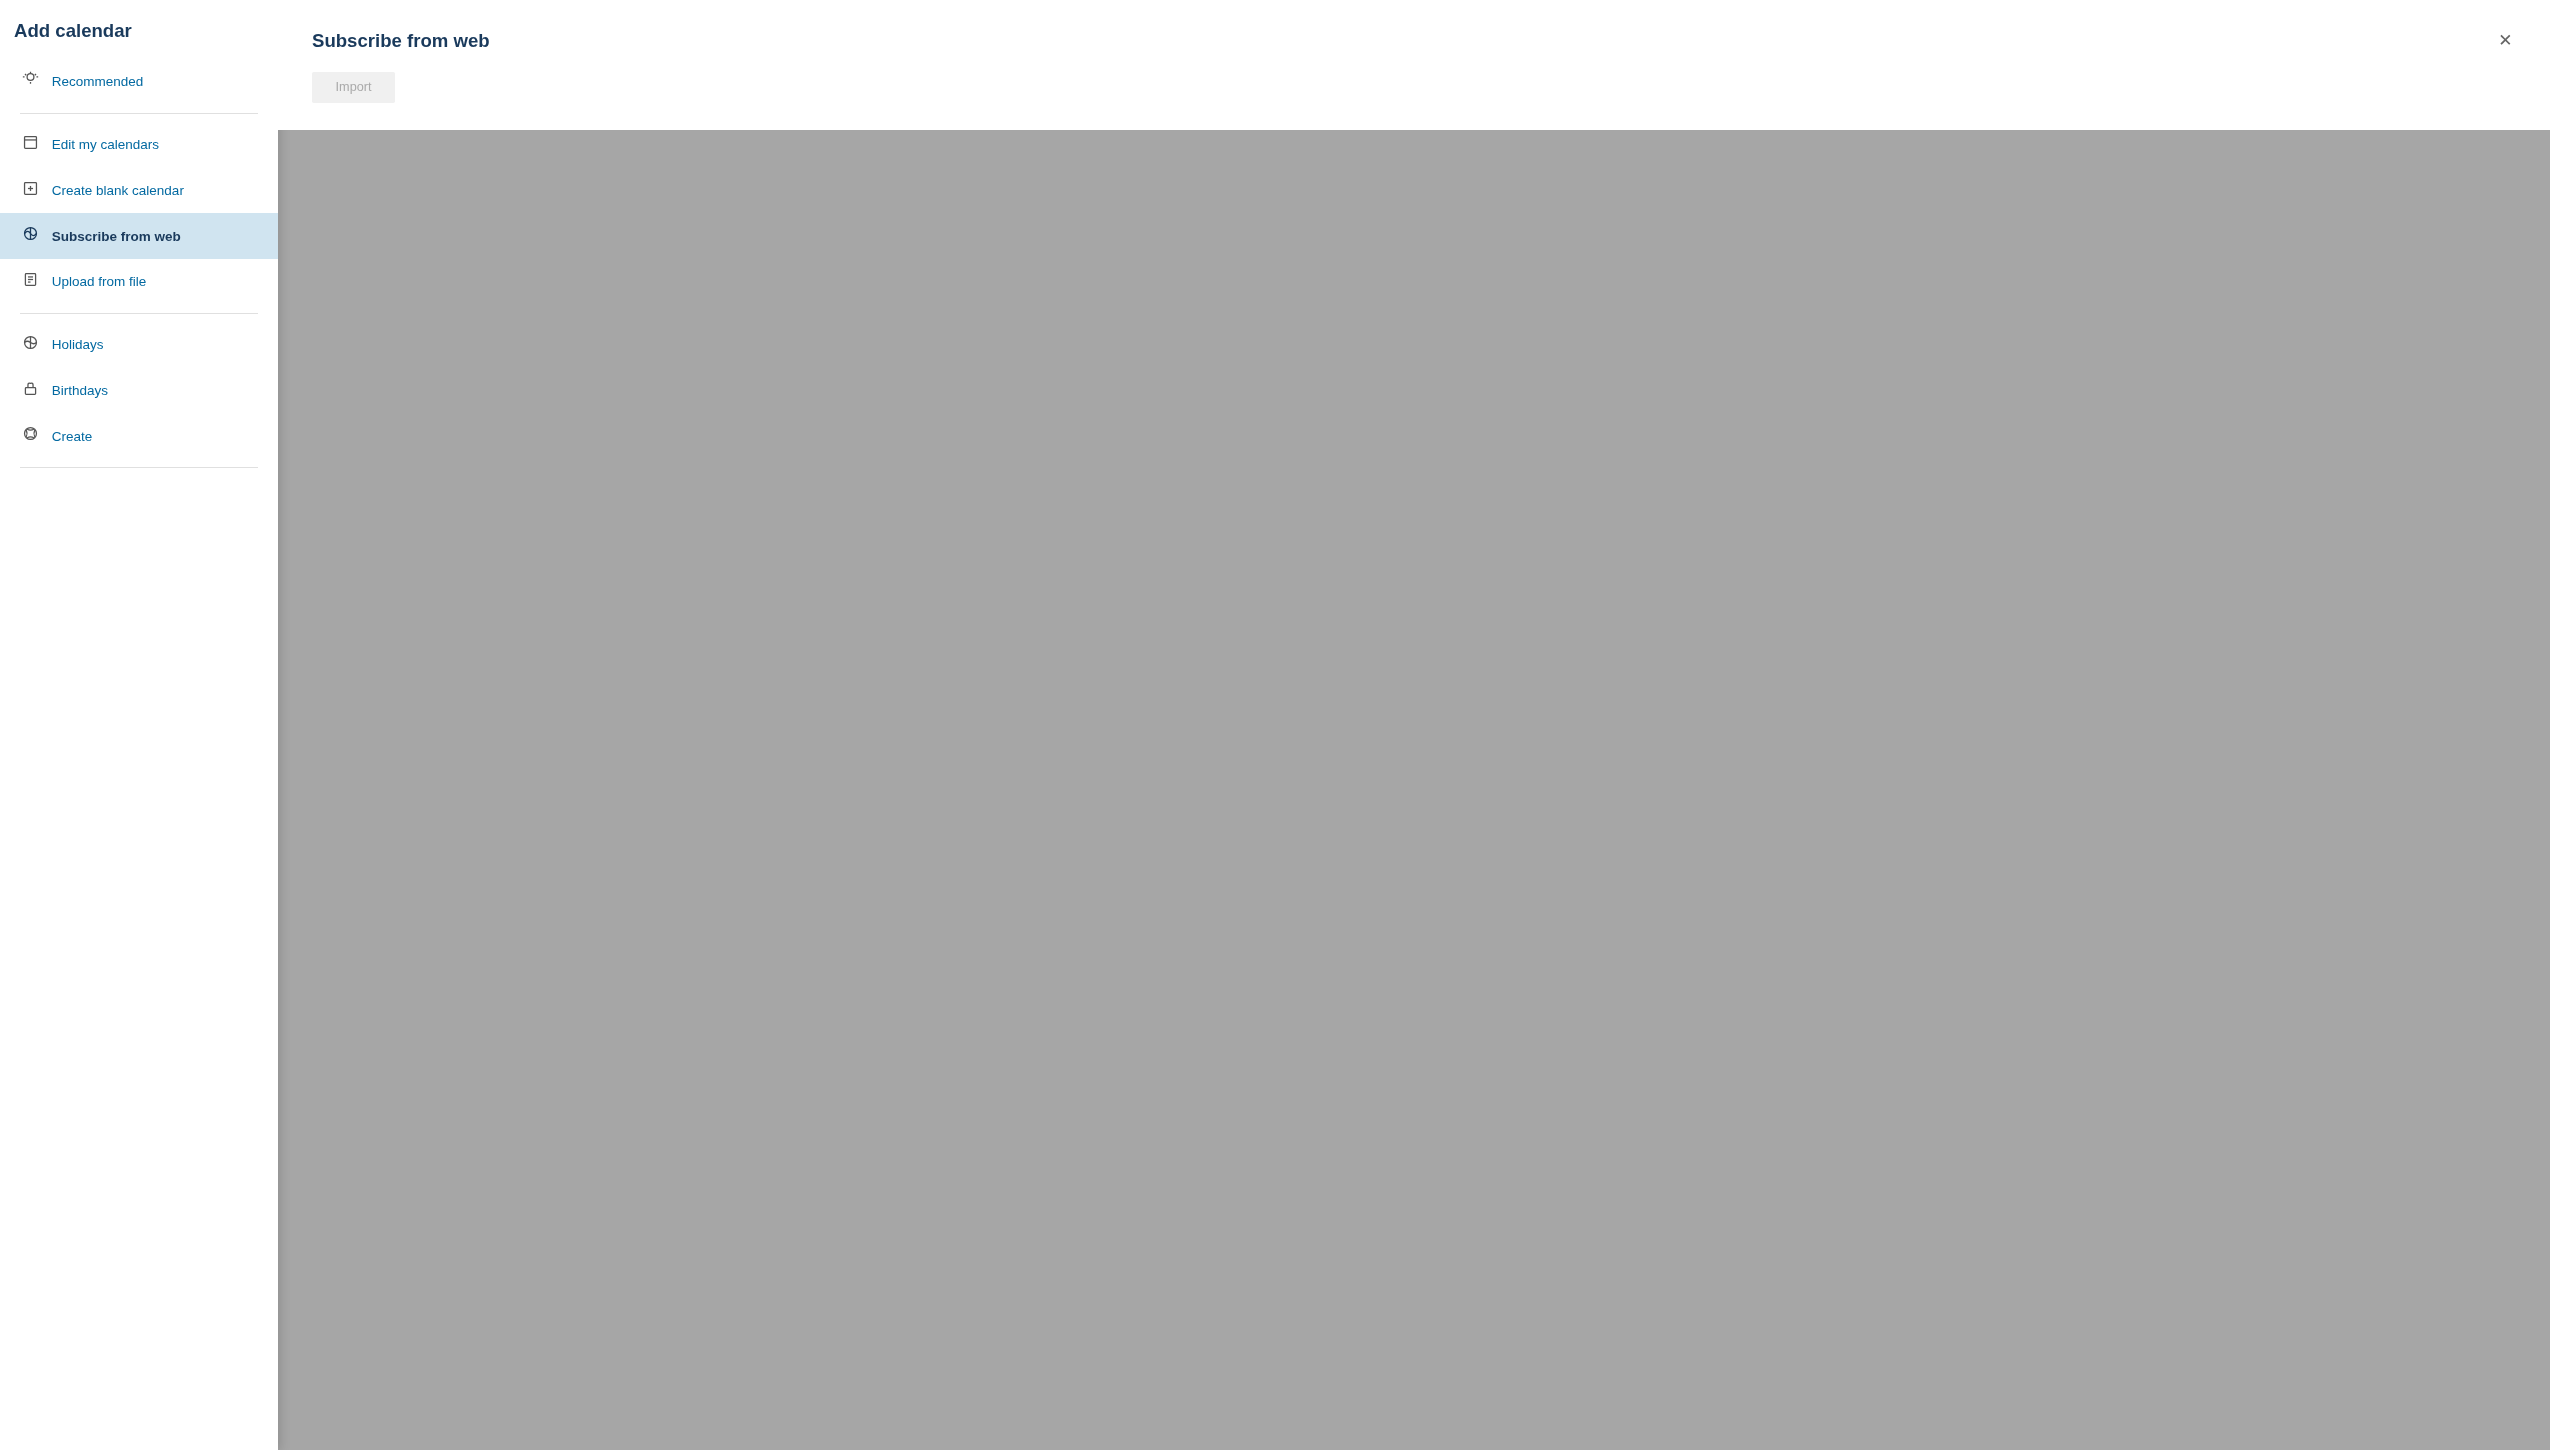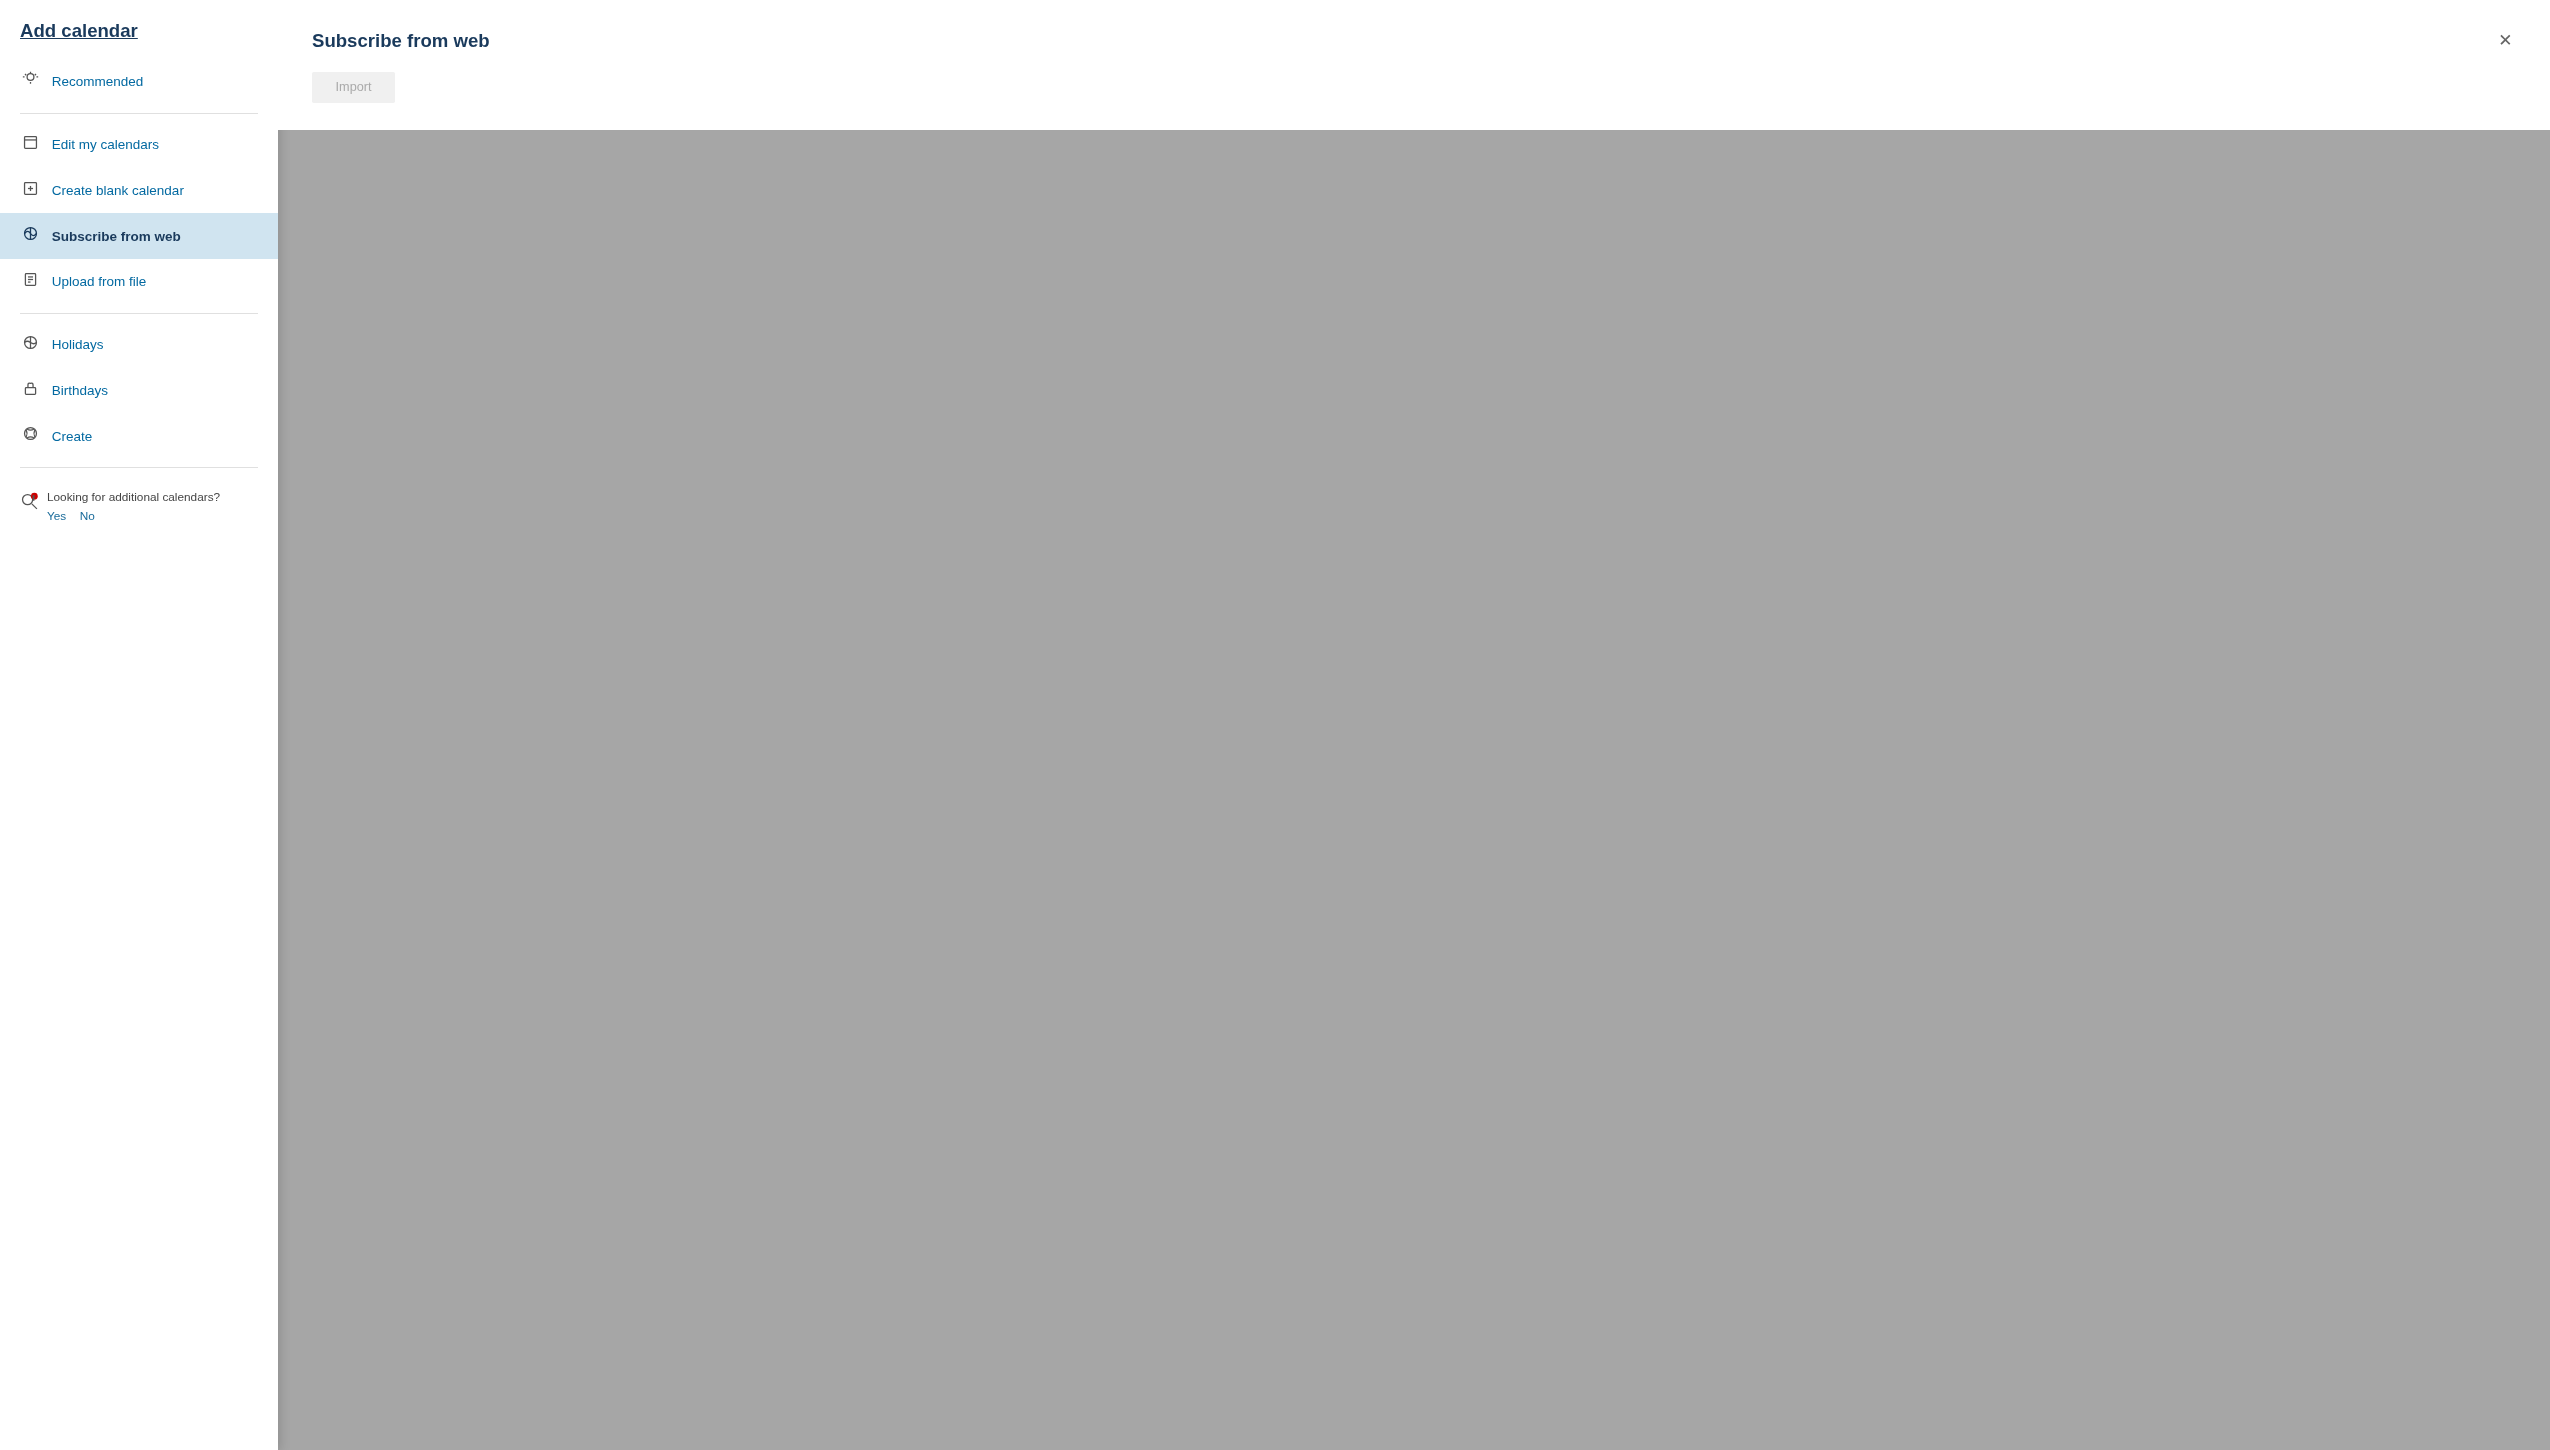--- a/index.html
+++ b/index.html
@@ -74,21 +74,21 @@
       background: rgba(0,0,0,0.35); z-index: 100;
       display: flex; align-items: flex-start; justify-content: flex-start;
     }
 
     
     .add-cal-panel {
       background: #fff; width: 278px; height: 100%; flex-shrink: 0;
       padding: 20px 0; box-shadow: 1.7px 0 10px rgba(0,0,0,0.15);
       display: flex; flex-direction: column;
     }
-    .add-cal-title { font-size: 18.6px; font-weight: 600; color: #1a3a5c; padding: 0 20px 17px; text-decoration: underline; }
+    .add-cal-title { font-size: 18.6px; font-weight: 600; color: #1a3a5c; padding: 0 14px 17px; }
     .add-cal-item {
       display: flex; align-items: center; gap: 11.8px; padding: 11.8px 20px;
       font-size: 13.5px; color: #0369a1; cursor: pointer;
     }
     .add-cal-item.active { background: #d0e4f0; color: #1a3a5c; font-weight: 600; }
     .add-cal-item-icon { font-size: 17px; color: #555; width: 20px; text-align: center; }
     .add-cal-item.active .add-cal-item-icon { color: #1a3a5c; }
     .add-cal-divider { height: 0.8px; background: #e0e0e0; margin: 8.4px 20px; }
 
     .looking-block { padding: 13.5px 20px; }
@@ -369,39 +369,20 @@
             <path d="M15 6 Q13 10 15 14"></path>
             <path d="M6 5 Q10 7 14 5"></path>
             <path d="M6 15 Q10 13 14 15"></path>
           </svg>
       </span>
       <span>Create</span>
     </div>
 
     <div class="add-cal-divider"></div>
 
-    <div class="looking-block">
-      <div style="display:flex;align-items:flex-start;gap:8.4px;">
-        <span style="font-size:17px;margin-top:1.7px;">
-          <svg width="18.6" height="18.6" viewBox="0 0 22 22" fill="none" stroke="#555" stroke-width="1.5" style="font-size:20px">
-              <circle cx="9" cy="9" r="6"></circle>
-              <line x1="14" y1="14" x2="20" y2="20"></line>
-              <circle cx="17" cy="5" r="4" fill="#c00" stroke="none"></circle>
-              <text x="15" y="9" font-size="7" fill="white" font-family="Arial">!</text>
-            </svg>
-        </span>
-        <div>
-          <div class="looking-text">Looking for additional calendars?</div>
-          <div class="looking-links">
-            <a class="looking-link" href="#">Yes</a>
-            <a class="looking-link" href="#">No</a>
-          </div>
-        </div>
-      </div>
-    </div>
   </div>
 
   <div class="subscribe-dialog">
     <div class="dialog-header">
       <span class="dialog-title">Subscribe from web</span>
       <button class="dialog-close">✕</button>
     </div>
 
 
     <button class="import-btn">Import</button>

